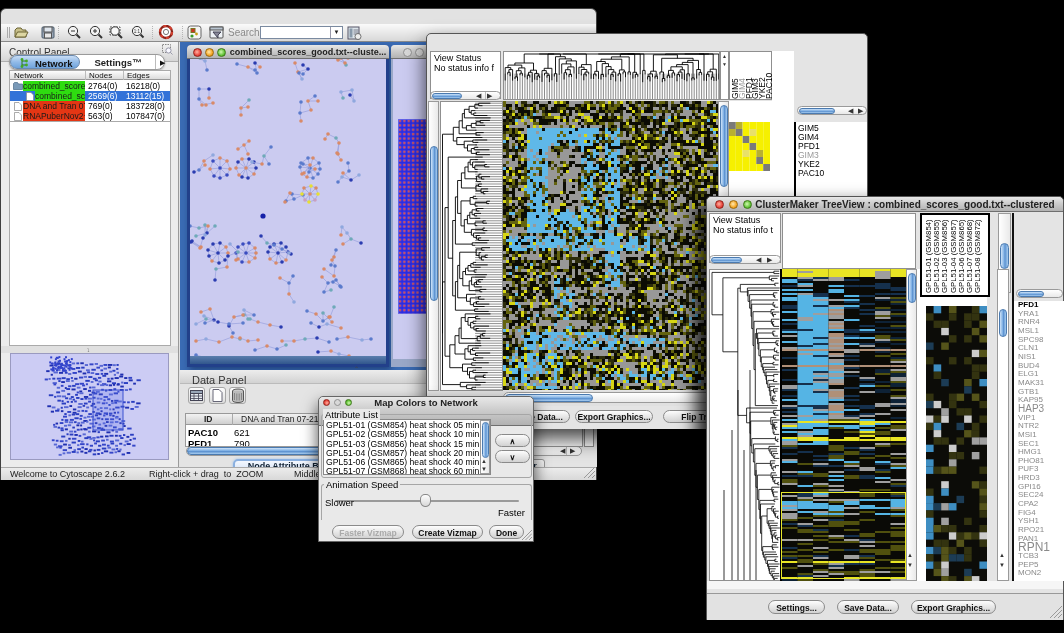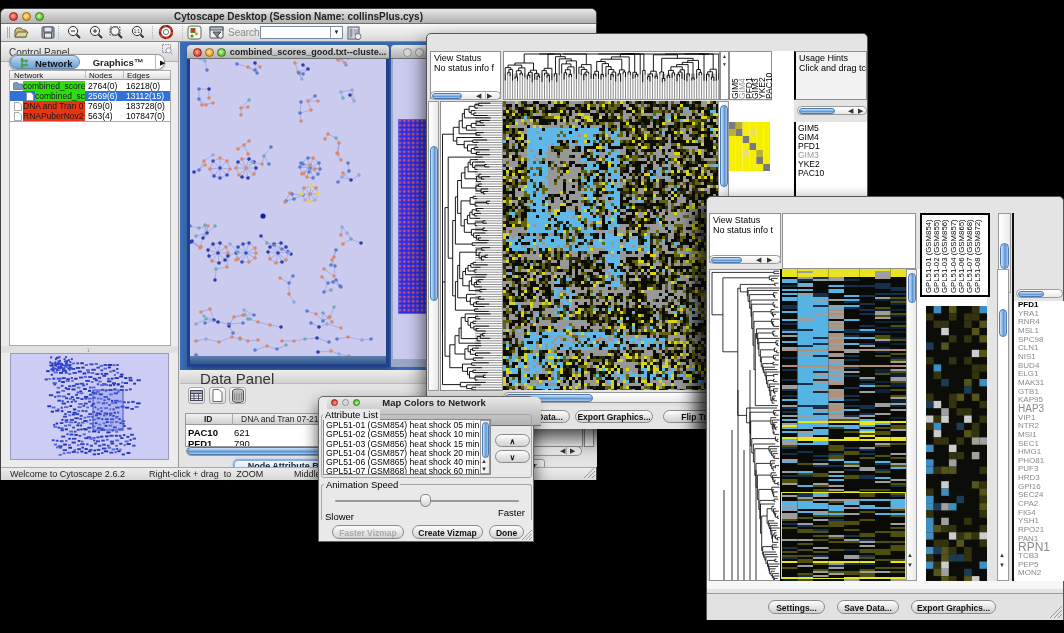--- a/index.html
+++ b/index.html
@@ -13,26 +13,20 @@
 .pill{background:linear-gradient(#fdfdfd,#e9e9e9 45%,#d2d2d2);border:1px solid #8a8a8a;border-radius:999px;text-align:center;font-weight:bold;color:#111;white-space:nowrap;overflow:hidden}
 .sb-track{background:linear-gradient(#fff,#e9e9e9);border:1px solid #9a9a9a;border-radius:999px}
 .sb-trackv{background:linear-gradient(90deg,#fff,#e9e9e9);border:1px solid #9a9a9a}
 .aq{background:linear-gradient(#cfe3f8,#7fb0e4 45%,#5a90cf 55%,#a8cdf0);border:1px solid #4a7ab0;border-radius:999px}
 .aqv{background:linear-gradient(90deg,#cfe3f8,#7fb0e4 45%,#5a90cf 55%,#a8cdf0);border:1px solid #4a7ab0;border-radius:999px}
 .arr{font-size:7px;line-height:8px;color:#333;text-align:center}
 .gb{border:1px solid #a6a6a6;border-radius:3px}
 .wpanel{background:#fff;border:1px solid #8f8f8f}
 </style></head><body>
 <div class="a" style="left:0;top:8px;width:597px;height:472px;background:#e2e2e2;border:1px solid #404040;border-radius:6px 6px 0 0;box-shadow:0 8px 18px rgba(0,0,0,.7)">
-    <div class="tb a" style="left:0;top:0;width:100%;height:15px;border-radius:5px 5px 0 0">
-      <div class="tl r" style="left:8px"></div>
-      <div class="tl o" style="left:21px"></div>
-      <div class="tl g" style="left:34px"></div>
-      <div class="ttl" style="font-size:10px;line-height:15px">Cytoscape Desktop (Session Name: collinsPlus.cys)</div>
-    </div>
     <div class="a" style="left:0;top:15px;width:100%;height:18px;background:linear-gradient(#fafafa,#d8d8d8);border-bottom:1px solid #8a8a8a">
       <div class="a" style="left:6px;top:3px;width:1px;height:11px;background:#aaa"></div>
       <div class="a" style="left:8px;top:3px;width:1px;height:11px;background:#aaa"></div>
       <div class="a" style="left:57px;top:2px;width:1px;height:13px;border-left:1px dotted #b5b5b5"></div>
       <div class="a" style="left:151px;top:2px;width:1px;height:13px;border-left:1px dotted #b5b5b5"></div>
       <div class="a" style="left:181px;top:2px;width:1px;height:13px;border-left:1px dotted #b5b5b5"></div>
       <svg class="a" style="left:12px;top:1px" width="350" height="16">
 <g stroke="#555" stroke-width="1" fill="none">
 <path d="M2 12V5l2-2h4l1.5 2H13v7z" fill="#c8c08a" stroke="#6a6232"></path>
           <path d="M2 12l2.5-5H15l-2.5 5z" fill="#ddd6a2" stroke="#6a6232"></path>
@@ -99,21 +93,21 @@
         <div class="a" style="left:0;top:0;width:70px;height:14px;background:linear-gradient(#c9ddf5,#92bbe8 50%,#6fa3dc);border:1px solid #6a8ab0;border-radius:8px;">
           <svg class="a" style="left:8px;top:2px" width="10" height="10">
             <path d="M3 1v8M3 3h4M3 7h4" stroke="#2a7a1a" stroke-width="1" fill="none"></path>
             <circle cx="3" cy="1.5" r="1.4" fill="#44aa22"></circle>
             <circle cx="7.5" cy="3" r="1.4" fill="#44aa22"></circle>
             <circle cx="7.5" cy="7" r="1.4" fill="#44aa22"></circle>
             <circle cx="3" cy="8.5" r="1.4" fill="#44aa22"></circle>
           </svg>
           <span class="a" style="font-size:9.5px;font-weight:bold;color:#111;left:24px;top:1.5px">Network</span>
         </div>
-        <div class="a" style="left:71px;top:0;width:74px;font-size:9.5px;font-weight:bold;color:#222;text-align:center;line-height:15px">Graphics™</div>
+        <div class="a" style="left:71px;top:0;width:74px;font-size:9.5px;font-weight:bold;color:#222;text-align:center;line-height:15px">Settings™</div>
         <div class="a" style="left:145px;top:0;width:1px;height:14px;background:#bbb"></div>
         <div class="a" style="left:150px;top:4px;font-size:7px;color:#111">▶</div>
       </div>
       <div class="a" style="left:8px;top:28px;width:162px;height:52px;background:#fff;border:1px solid #aaa">
         <div class="a" style="left:0;top:0;width:100%;height:9px;background:linear-gradient(#fdfdfd,#dcdcdc);border-bottom:1px solid #999">
           <span class="a" style="left:4px;font-size:8px;color:#111">Network</span>
           <span class="a" style="left:79px;font-size:8px;color:#111">Nodes</span>
           <span class="a" style="left:117px;font-size:8px;color:#111">Edges</span>
           <div class="a" style="left:75px;top:0;width:1px;height:9px;background:#bbb"></div>
           <div class="a" style="left:113px;top:0;width:1px;height:9px;background:#bbb"></div>
@@ -140,21 +134,21 @@
           </svg>
           <div class="a" style="left:13px;top:0;width:62px;height:10px;background:#e43614;font-size:8.5px;line-height:10px;color:#1a1a1a;white-space:nowrap;overflow:hidden">DNA and Tran 07</div>
           <span class="a" style="left:78px;font-size:8.5px;line-height:10px;color:#000">769(0)</span>
           <span class="a" style="left:116px;font-size:8.5px;line-height:10px;color:#000">183728(0)</span>
         </div>
         <div class="a" style="left:0;top:40px;width:100%;height:10px;">
           <svg class="a" style="left:4px;top:0.5px" width="8" height="9">
             <path d="M0.5 0.5h4.5l2.5 2.5v5.5h-7z" fill="#fff" stroke="#888" stroke-width="0.7"></path>
           </svg>
           <div class="a" style="left:13px;top:0;width:62px;height:10px;background:#e43614;font-size:8.5px;line-height:10px;color:#1a1a1a;white-space:nowrap;overflow:hidden">RNAPuberNov2+!</div>
-          <span class="a" style="left:78px;font-size:8.5px;line-height:10px;color:#000">563(4)</span>
+          <span class="a" style="left:78px;font-size:8.5px;line-height:10px;color:#000">563(0)</span>
           <span class="a" style="left:116px;font-size:8.5px;line-height:10px;color:#000">107847(0)</span>
         </div>
       </div>
       <div class="a" style="left:8px;top:80px;width:162px;height:224px;background:#fff;border:1px solid #aaa;border-top:none"></div>
       <div class="a" style="left:0;top:304px;width:100%;height:7px;background:#e0e0e0">
         <div class="a" style="left:86px;top:1px;font-size:5px;color:#555">⤵</div>
       </div>
       <div class="a" style="left:9px;top:311px;width:159px;height:107px;background:#ccccf4;border:1px solid #9a9ac0"><svg width="159" height="107">
           <rect x="38.5" y="10.6" width="4.1" height="1.9" fill="#1f2fb0"></rect>
           <rect x="43.0" y="10.3" width="2.1" height="1.9" fill="#3445c8"></rect>
@@ -959,21 +953,21 @@
             <rect width="4.4" height="4.4" fill="#2a2ae4"></rect>
             <rect x="0.5" y="0.5" width="2.6" height="2.6" fill="#5555ee"></rect>
             <rect x="1" y="1" width="2" height="2" fill="#e05050"></rect>
           </pattern>
         </defs>
         <rect x="0" y="0" width="40" height="195" fill="url(#bd)"></rect>
         <rect x="0" y="0" width="40" height="195" fill="none" stroke="#7070e8" stroke-width="1.5"></rect>
       </svg>
     </div>
     <div class="a" style="left:179px;top:361px;width:417px;height:97px;background:#e4e4e4">
-      <div class="a" style="left:0;top:0;width:100%;height:14px;background:linear-gradient(#ededed,#d2d2d2);border-bottom:1px solid #bbb"><span style="font-size:15px;color:#333;margin-left:20px;line-height:15px;display:inline-block">Data Panel</span></div>
+      <div class="a" style="left:0;top:0;width:100%;height:14px;background:linear-gradient(#ededed,#d2d2d2);border-bottom:1px solid #bbb"><span style="font-size:11px;color:#333;margin-left:12px;line-height:15px;display:inline-block">Data Panel</span></div>
       <div class="a" style="left:174px;top:-5px;font-size:6px;color:#444">⌃</div>
       <div class="a gb" style="left:8px;top:17px;width:17px;height:17px;background:linear-gradient(#fcfcfc,#dddddd)"></div>
       <div class="a gb" style="left:29px;top:17px;width:17px;height:17px;background:linear-gradient(#fcfcfc,#dddddd)"></div>
       <div class="a gb" style="left:49px;top:17px;width:17px;height:17px;background:linear-gradient(#fcfcfc,#dddddd)"></div>
       <svg class="a" style="left:10px;top:19px" width="13" height="13">
         <rect x="0.5" y="1.5" width="12" height="10" fill="#e8ecf2" stroke="#445"></rect>
         <path d="M0.5 4.5h12M0.5 7h12M0.5 9.5h12M4 1.5v10M8.5 1.5v10" stroke="#445" stroke-width="0.8"></path>
         <rect x="0.5" y="1.5" width="12" height="3" fill="#99a6b8" stroke="#445"></rect>
       </svg>
       <svg class="a" style="left:31px;top:19px" width="13" height="13">
@@ -1032,23 +1026,20 @@
     </div>
     <div class="a wpanel" style="left:302px;top:17px;width:43px;height:49px"><svg width="42" height="49">
         <text x="8.0" y="47" font-size="8.5" font-family="Liberation Sans" fill="#000" transform="rotate(-90 8.0 47)">GIM5</text>
         <text x="14.8" y="47" font-size="8.5" font-family="Liberation Sans" fill="#999" transform="rotate(-90 14.8 47)">GIM4</text>
         <text x="21.6" y="47" font-size="8.5" font-family="Liberation Sans" fill="#000" transform="rotate(-90 21.6 47)">PFD1</text>
         <text x="28.4" y="47" font-size="8.5" font-family="Liberation Sans" fill="#000" transform="rotate(-90 28.4 47)">GIM3</text>
         <text x="35.2" y="47" font-size="8.5" font-family="Liberation Sans" fill="#000" transform="rotate(-90 35.2 47)">YKE2</text>
         <text x="42.0" y="47" font-size="8.5" font-family="Liberation Sans" fill="#000" transform="rotate(-90 42.0 47)">PAC10</text>
       </svg></div>
     <div class="a" style="left:345px;top:17px;width:22px;height:340px;background:#fff"></div>
-    <div class="a" style="left:367px;top:17px;width:73px;height:49px;background:#f2f2f2;border:1px solid #8f8f8f;border-left:2px solid #000">
-      <div style="font-size:9px;color:#000;margin:2px 0 0 3px;line-height:9.5px"><span style="white-space:nowrap">Usage Hints</span><br><span style="white-space:nowrap">Click and drag tc</span></div>
-    </div>
     <div class="a sb-track" style="left:370px;top:72px;width:70px;height:9px"></div>
     <div class="a aq" style="left:372px;top:73.5px;width:36px;height:6.5px"></div>
     <div class="a arr" style="left:421px;top:73px">◀</div>
     <div class="a arr" style="left:431px;top:73px">▶</div>
     <div class="a sb-trackv" style="left:1px;top:67px;width:11px;height:290px"></div>
     <div class="a aqv" style="left:2.5px;top:112px;width:8px;height:155px"></div>
     <div class="a wpanel" style="left:13px;top:67px;width:63px;height:290px;overflow:hidden"><svg width="62" height="289">
         <path d="M34.1 1.2H62M34.1 3.7H62M34.1 6.1H62M34.1 8.6H62M34.1 11.0H62M34.1 13.5H62M34.1 15.9H62M34.1 18.4H62M34.1 20.8H62M34.1 23.3H62M34.1 25.7H62M34.1 28.2H62M34.1 30.6H62M34.1 33.1H62M34.1 35.5H62M34.1 38.0H62M34.1 40.4H62M34.1 42.9H62M34.1 45.3H62M34.1 47.8H62M34.1 50.2H62M34.1 52.7H62M34.1 55.1H62M34.1 57.6H62M34.1 60.0H62M34.1 62.5H62M34.1 64.9H62M34.1 67.4H62M34.1 69.8H62M34.1 72.2H62M34.1 74.7H62M34.1 77.1H62M34.1 79.6H62M34.1 82.0H62M34.1 84.5H62M34.1 86.9H62M34.1 89.4H62M34.1 91.8H62M34.1 94.3H62M34.1 96.7H62M34.1 99.2H62M34.1 101.6H62M34.1 104.1H62M34.1 106.5H62M34.1 109.0H62M34.1 111.4H62M34.1 113.9H62M34.1 116.3H62M34.1 118.8H62M34.1 121.2H62M34.1 123.7H62M34.1 126.1H62M34.1 128.6H62M34.1 131.0H62M34.1 133.5H62M34.1 135.9H62M34.1 138.4H62M34.1 140.8H62M34.1 143.3H62M34.1 145.7H62M34.1 148.2H62M34.1 150.6H62M34.1 153.1H62M34.1 155.5H62M34.1 158.0H62M34.1 160.4H62M34.1 162.9H62M34.1 165.3H62M34.1 167.8H62M34.1 170.2H62M34.1 172.7H62M34.1 175.1H62M34.1 177.6H62M34.1 180.0H62M34.1 182.5H62M34.1 184.9H62M34.1 187.4H62M34.1 189.8H62M34.1 192.3H62M34.1 194.7H62M34.1 197.2H62M34.1 199.6H62M34.1 202.1H62M34.1 204.5H62M34.1 207.0H62M34.1 209.4H62M34.1 211.9H62M34.1 214.3H62M34.1 216.8H62M34.1 219.2H62M34.1 221.6H62M34.1 224.1H62M34.1 226.5H62M34.1 229.0H62M34.1 231.4H62M34.1 233.9H62M34.1 236.3H62M34.1 238.8H62M34.1 241.2H62M34.1 243.7H62M34.1 246.1H62M34.1 248.6H62M34.1 251.0H62M34.1 253.5H62M34.1 255.9H62M34.1 258.4H62M34.1 260.8H62M34.1 263.3H62M34.1 265.7H62M34.1 268.2H62M34.1 270.6H62M34.1 273.1H62M34.1 275.5H62M34.1 278.0H62M34.1 280.4H62M34.1 282.9H62M34.1 285.3H62M34.1 287.8H62" stroke="#909090" stroke-width="1" fill="none"></path>
         <path d="M49.4 1.2H37.7V3.7H41.5M37.7 2.4H33.8V6.1H36.9M35.2 11.0H32.8V13.5H46.4M34.3 8.6H30.2V12.2H32.8M33.8 4.3H28.1V10.4H30.2M28.1 7.3H23.4V15.9H49.6M48.9 18.4H39.2V20.8H42.5M39.2 19.6H35.1V23.3H44.2M35.1 21.4H30.3V25.7H34.5M30.3 23.6H25.4V28.2H35.5M23.4 11.6H21.3V25.9H25.4M42.7 30.6H35.1V33.1H39.4M21.3 18.8H18.1V31.8H35.1M46.2 38.0H31.8V40.4H37.3M37.2 45.3H33.2V47.8H48.4M38.6 50.2H35.5V52.7H48.9M33.2 46.5H30.3V51.4H35.5M36.0 42.9H26.5V49.0H30.3M31.8 39.2H23.2V45.9H26.5M41.4 35.5H15.8V42.6H23.2M18.1 25.3H12.3V39.0H15.8M45.9 62.5H43.7V64.9H48.5M43.7 63.7H33.8V67.4H36.7M43.8 60.0H31.6V65.5H33.8M36.9 57.6H29.2V62.8H31.6M29.2 60.2H27.1V69.8H36.6M49.0 74.7H40.4V77.1H43.3M40.4 72.2H37.9V75.9H40.4M37.9 74.1H35.6V79.6H39.9M27.1 65.0H23.9V76.8H35.6M40.9 82.0H37.6V84.5H40.4M47.3 89.4H42.3V91.8H44.3M47.1 86.9H40.0V90.6H42.3M37.6 83.3H35.0V88.8H40.0M23.9 70.9H20.4V86.0H35.0M34.9 94.3H32.2V96.7H36.3M48.9 99.2H45.7V101.6H48.0M45.7 100.4H34.1V104.1H36.5M32.2 95.5H29.1V102.3H34.1M42.4 106.5H35.6V109.0H38.4M40.0 111.4H33.3V113.9H36.1M35.6 107.8H31.1V112.7H33.3M31.1 110.2H28.8V116.3H39.2M44.7 118.8H41.9V121.2H45.8M41.9 120.0H34.1V123.7H36.2M28.8 113.3H26.4V121.8H34.1M44.0 126.1H42.0V128.6H46.3M40.2 135.9H37.6V138.4H47.9M38.8 133.5H35.4V137.2H37.6M44.3 131.0H32.6V135.3H35.4M42.0 127.4H30.4V133.2H32.6M26.4 117.6H23.3V130.3H30.4M29.1 98.9H20.0V123.9H23.3M20.4 78.5H16.6V111.4H20.0M46.4 140.8H31.2V143.3H34.2M16.6 94.9H14.4V142.1H31.2M49.0 145.7H40.7V148.2H43.5M46.8 153.1H44.1V155.5H46.5M44.1 154.3H40.4V158.0H43.0M40.1 150.6H38.1V156.1H40.4M40.7 146.9H35.2V153.4H38.1M35.1 160.4H32.1V162.9H46.7M32.1 161.6H29.8V165.3H39.6M35.8 167.8H33.2V170.2H35.3M29.8 163.5H27.0V169.0H33.2M27.0 166.2H24.5V172.7H45.9M42.1 177.6H37.7V180.0H40.1M37.7 178.8H35.5V182.5H37.6M35.5 180.6H33.3V184.9H40.8M44.6 175.1H30.6V182.8H33.3M45.3 187.4H38.9V189.8H41.2M30.6 178.9H28.2V188.6H38.9M24.5 169.5H21.8V183.8H28.2M35.2 150.2H18.7V176.6H21.8M39.9 194.7H37.6V197.2H43.5M37.9 199.6H35.5V202.1H48.3M35.5 200.8H32.6V204.5H43.6M37.6 195.9H29.3V202.7H32.6M34.7 192.3H25.5V199.3H29.3M18.7 163.4H16.7V195.8H25.5M37.2 207.0H33.6V209.4H47.7M16.7 179.6H14.4V208.2H33.6M14.4 118.5H11.7V193.9H14.4M41.7 55.1H7.2V156.2H11.7M37.3 214.3H34.6V216.8H39.3M35.4 219.2H32.0V221.6H34.5M37.8 226.5H35.1V229.0H44.8M48.0 224.1H32.9V227.8H35.1M32.0 220.4H29.6V225.9H32.9M34.6 215.5H27.0V223.2H29.6M49.5 211.9H24.2V219.4H27.0M44.4 231.4H41.6V233.9H43.7M41.6 232.7H39.3V236.3H49.2M39.3 234.5H36.2V238.8H39.5M24.2 215.6H20.2V236.6H36.2M20.2 226.1H18.0V241.2H39.8M37.8 246.1H31.5V248.6H34.2M49.2 251.0H34.5V253.5H37.0M31.5 247.4H29.4V252.3H34.5M40.3 243.7H27.1V249.8H29.4M42.3 255.9H32.4V258.4H34.9M27.1 246.8H23.9V257.2H32.4M18.0 233.7H14.0V252.0H23.9M47.8 260.8H30.7V263.3H34.4M35.0 268.2H31.9V270.6H46.7M44.6 273.1H42.4V275.5H44.6M42.4 274.3H34.0V278.0H36.5M31.9 269.4H28.5V276.1H34.0M40.9 265.7H26.5V272.8H28.5M30.7 262.1H21.5V269.3H26.5M14.0 242.8H8.8V265.7H21.5M7.2 105.6H4.0V254.2H8.8M35.0 285.3H30.9V287.8H34.7M39.7 282.9H25.6V286.6H30.9M44.6 280.4H19.3V284.7H25.6M4.0 179.9H1.5V282.6H19.3M12.3 32.2H1.5V231.3H1.5" stroke="#000" stroke-width="0.9" fill="none"></path>
       </svg></div>
@@ -1120,20 +1111,26 @@
     <div class="a sb-track" style="left:76px;top:358px;width:212px;height:11px"></div>
     <div class="a aq" style="left:78px;top:359.5px;width:88px;height:8px"></div>
     <div class="a" style="left:1px;top:372px;width:440px;height:23px;background:#e4e4e4">
       <div class="pill a" style="left:30px;top:4px;width:60px;height:13px;font-size:8.5px;line-height:13px">Settings...</div>
       <div class="pill a" style="left:80px;top:4px;width:62px;height:13px;font-size:8.5px;line-height:13px">Save Data...</div>
       <div class="pill a" style="left:147px;top:4px;width:78px;height:13px;font-size:8.5px;line-height:13px">Export Graphics...</div>
       <div class="pill a" style="left:235px;top:4px;width:80px;height:13px;font-size:8.5px;line-height:13px">Flip Tree N</div>
     </div>
   </div>
 <div class="a" style="left:706px;top:196px;width:358px;height:424px;background:#e4e4e4;border:1px solid #555;border-radius:5px 5px 0 0;box-shadow:-10px 8px 18px rgba(0,0,0,.85)">
+    <div class="tb a" style="left:0;top:0;width:100%;height:15px;border-radius:5px 5px 0 0">
+      <div class="tl r" style="left:8px"></div>
+      <div class="tl o" style="left:22px"></div>
+      <div class="tl g" style="left:36px"></div>
+      <div class="ttl" style="font-size:10px;line-height:15px;padding-left:40px">ClusterMaker TreeView : combined_scores_good.txt--clustered</div>
+    </div>
     <div class="a wpanel" style="left:2px;top:16px;width:72px;height:50px">
       <div style="font-size:9px;color:#000;margin:2px 0 0 3px;line-height:9.5px">View Status<br>No status info t</div>
     </div>
     <div class="a sb-track" style="left:2px;top:58px;width:72px;height:9px"></div>
     <div class="a aq" style="left:4px;top:59.5px;width:31px;height:6.5px"></div>
     <div class="a arr" style="left:49px;top:59px">◀</div>
     <div class="a arr" style="left:60px;top:59px">▶</div>
     <div class="a wpanel" style="left:75px;top:16px;width:134px;height:56px"></div>
     <div class="a" style="left:210px;top:72px;width:9px;height:312px;background:#fff"></div>
     <div class="a" style="left:219px;top:72px;width:61px;height:37px;background:#fff"></div>
@@ -1389,39 +1386,39 @@
     <div class="a" style="left:0;top:396px;width:100%;height:27px;background:#e2e2e2;border-top:1px solid #999">
       <div class="pill a" style="left:61px;top:6px;width:57px;height:14px;font-size:8.5px;line-height:14px">Settings...</div>
       <div class="pill a" style="left:130px;top:6px;width:62px;height:14px;font-size:8.5px;line-height:14px">Save Data...</div>
       <div class="pill a" style="left:204px;top:6px;width:85px;height:14px;font-size:8.5px;line-height:14px">Export Graphics...</div>
     </div>
     <svg class="a" style="right:1px;bottom:1px" width="12" height="12">
       <path d="M12 0L0 12M12 4L4 12M12 8L8 12" stroke="#999" stroke-width="1"></path>
     </svg>
   </div>
 <div class="a" style="left:318px;top:396px;width:216px;height:146px;background:#e9e9e9;border:1px solid #666;border-radius:5px 5px 0 0;box-shadow:0 8px 16px rgba(0,0,0,.7)">
-    <div class="tb a" style="left:8px;top:0;width:100%;height:29px;border-radius:5px 5px 0 0">
+    <div class="tb a" style="left:0;top:0;width:100%;height:29px;border-radius:5px 5px 0 0">
       <div class="tl r" style="left:4px;top:2px;width:7px;height:7px"></div>
       <div class="tl n" style="left:15px;top:2px;width:7px;height:7px"></div>
       <div class="tl g" style="left:26px;top:2px;width:7px;height:7px"></div>
       <div class="ttl" style="font-size:9.5px;line-height:11px">Map Colors to Network</div>
     </div>
     <div class="a" style="left:4px;top:12px;font-size:9.5px;color:#000;background:#e9e9e9;padding:0 2px;z-index:2">Attribute List</div>
     <div class="a gb" style="left:2px;top:17px;width:211px;height:64px"></div>
     <div class="a" style="left:4px;top:22px;width:168px;height:56px;background:#fff;border:1px solid #888;overflow:hidden;font-size:8.6px;line-height:9.3px;color:#000;padding:1px 0 0 2px;white-space:nowrap">GPL51-01 (GSM854) heat shock 05 min<br>GPL51-02 (GSM855) heat shock 10 min<br>GPL51-03 (GSM856) heat shock 15 min<br>GPL51-04 (GSM857) heat shock 20 min<br>GPL51-06 (GSM865) heat shock 40 min<br>GPL51-07 (GSM868) heat shock 60 min</div>
     <div class="a sb-trackv" style="left:161px;top:23px;width:10px;height:54px"></div>
     <div class="a aqv" style="left:162.5px;top:25px;width:7px;height:36px"></div>
     <div class="a arr" style="left:162px;top:60px;font-size:6px">▲</div>
     <div class="a arr" style="left:162px;top:68px;font-size:6px">▼</div>
     <div class="pill a" style="left:176px;top:37px;width:35px;height:13px;font-size:8px;line-height:13px">∧</div>
     <div class="pill a" style="left:176px;top:53px;width:35px;height:13px;font-size:8px;line-height:13px">∨</div>
     <div class="a" style="left:5px;top:82px;font-size:9.5px;color:#000;background:#e9e9e9;padding:0 2px;z-index:2">Animation Speed</div>
     <div class="a gb" style="left:2px;top:87px;width:211px;height:36px;border-bottom:none;border-radius:3px 3px 0 0"></div>
     <div class="a" style="left:16px;top:102.5px;width:184px;height:2px;background:#9a9a9a;border-radius:1px"></div>
     <div class="a" style="left:101px;top:97px;width:11px;height:13px;background:linear-gradient(#fdfdfd,#d8d8d8);border:1px solid #888;border-radius:5px 5px 45% 45%"></div>
-    <div class="a" style="left:6px;top:114px;font-size:9.5px;color:#000">Slower</div>
+    <div class="a" style="left:6px;top:100px;font-size:9.5px;color:#000">Slower</div>
     <div class="a" style="left:179px;top:110px;font-size:9.5px;color:#000">Faster</div>
     <div class="pill a" style="left:13px;top:128px;width:72px;height:14px;font-size:8.5px;line-height:14px;color:#aaa">Faster Vizmap</div>
     <div class="pill a" style="left:93px;top:128px;width:71px;height:14px;font-size:8.5px;line-height:14px">Create Vizmap</div>
     <div class="pill a" style="left:170px;top:128px;width:35px;height:14px;font-size:8.5px;line-height:14px">Done</div>
     <svg class="a" style="right:1px;bottom:1px" width="10" height="10">
       <path d="M10 0L0 10M10 3.5L3.5 10M10 7L7 10" stroke="#999" stroke-width="1"></path>
     </svg>
   </div>
 </body></html>

